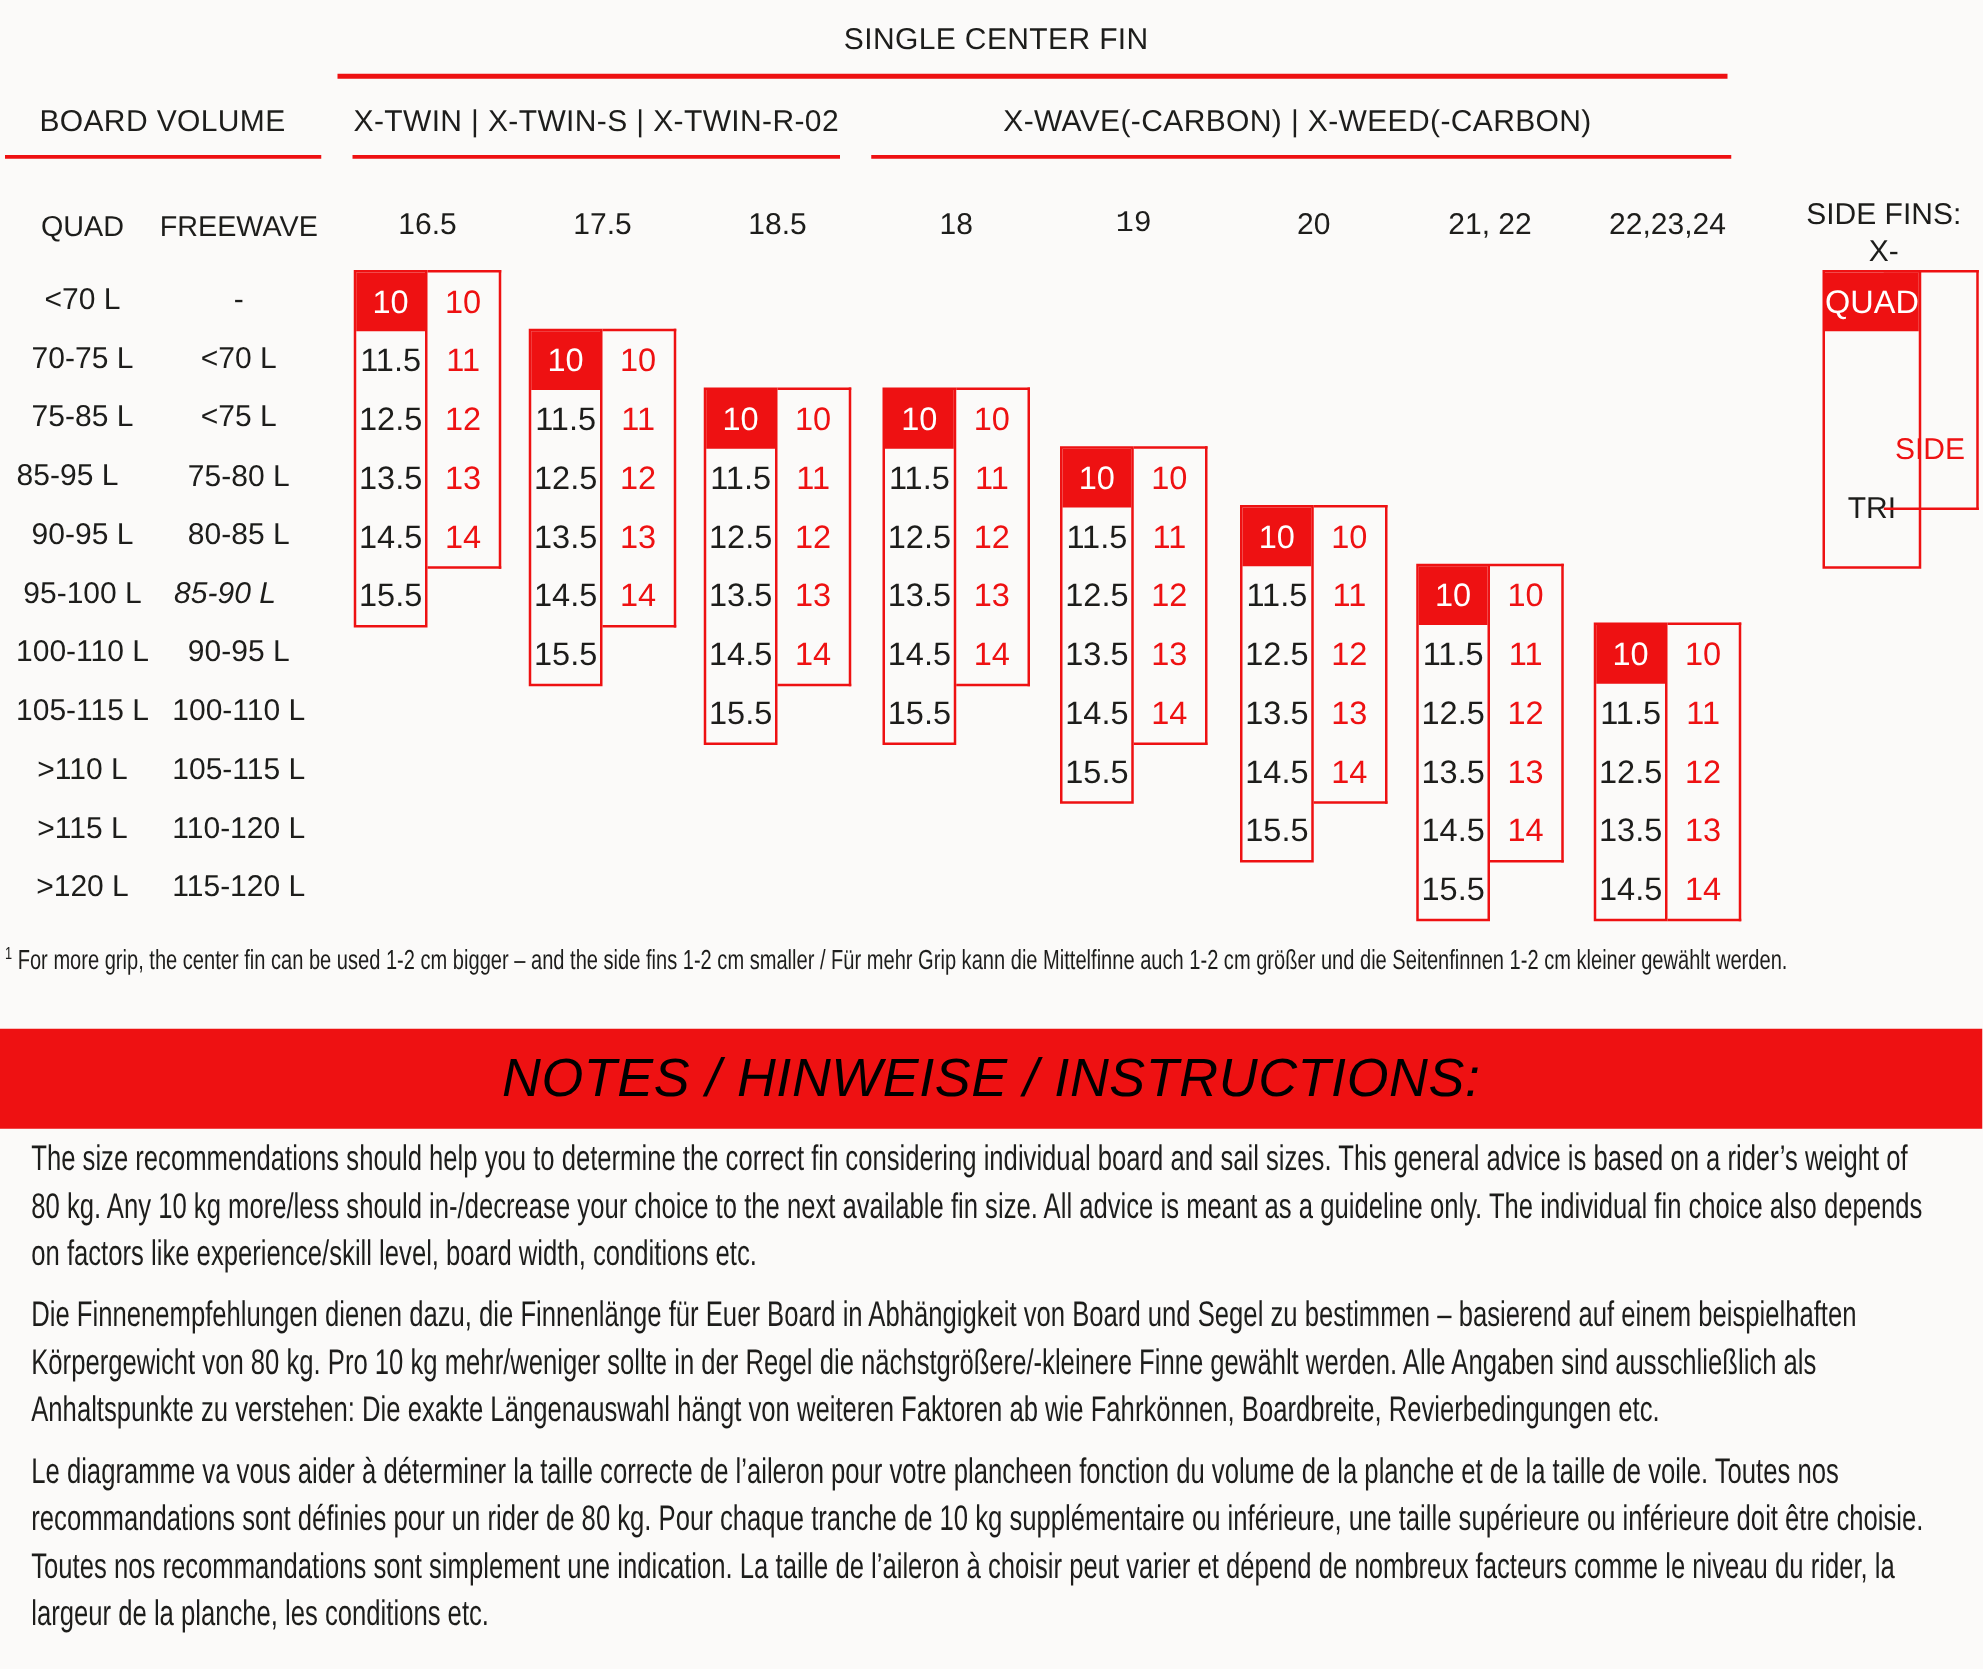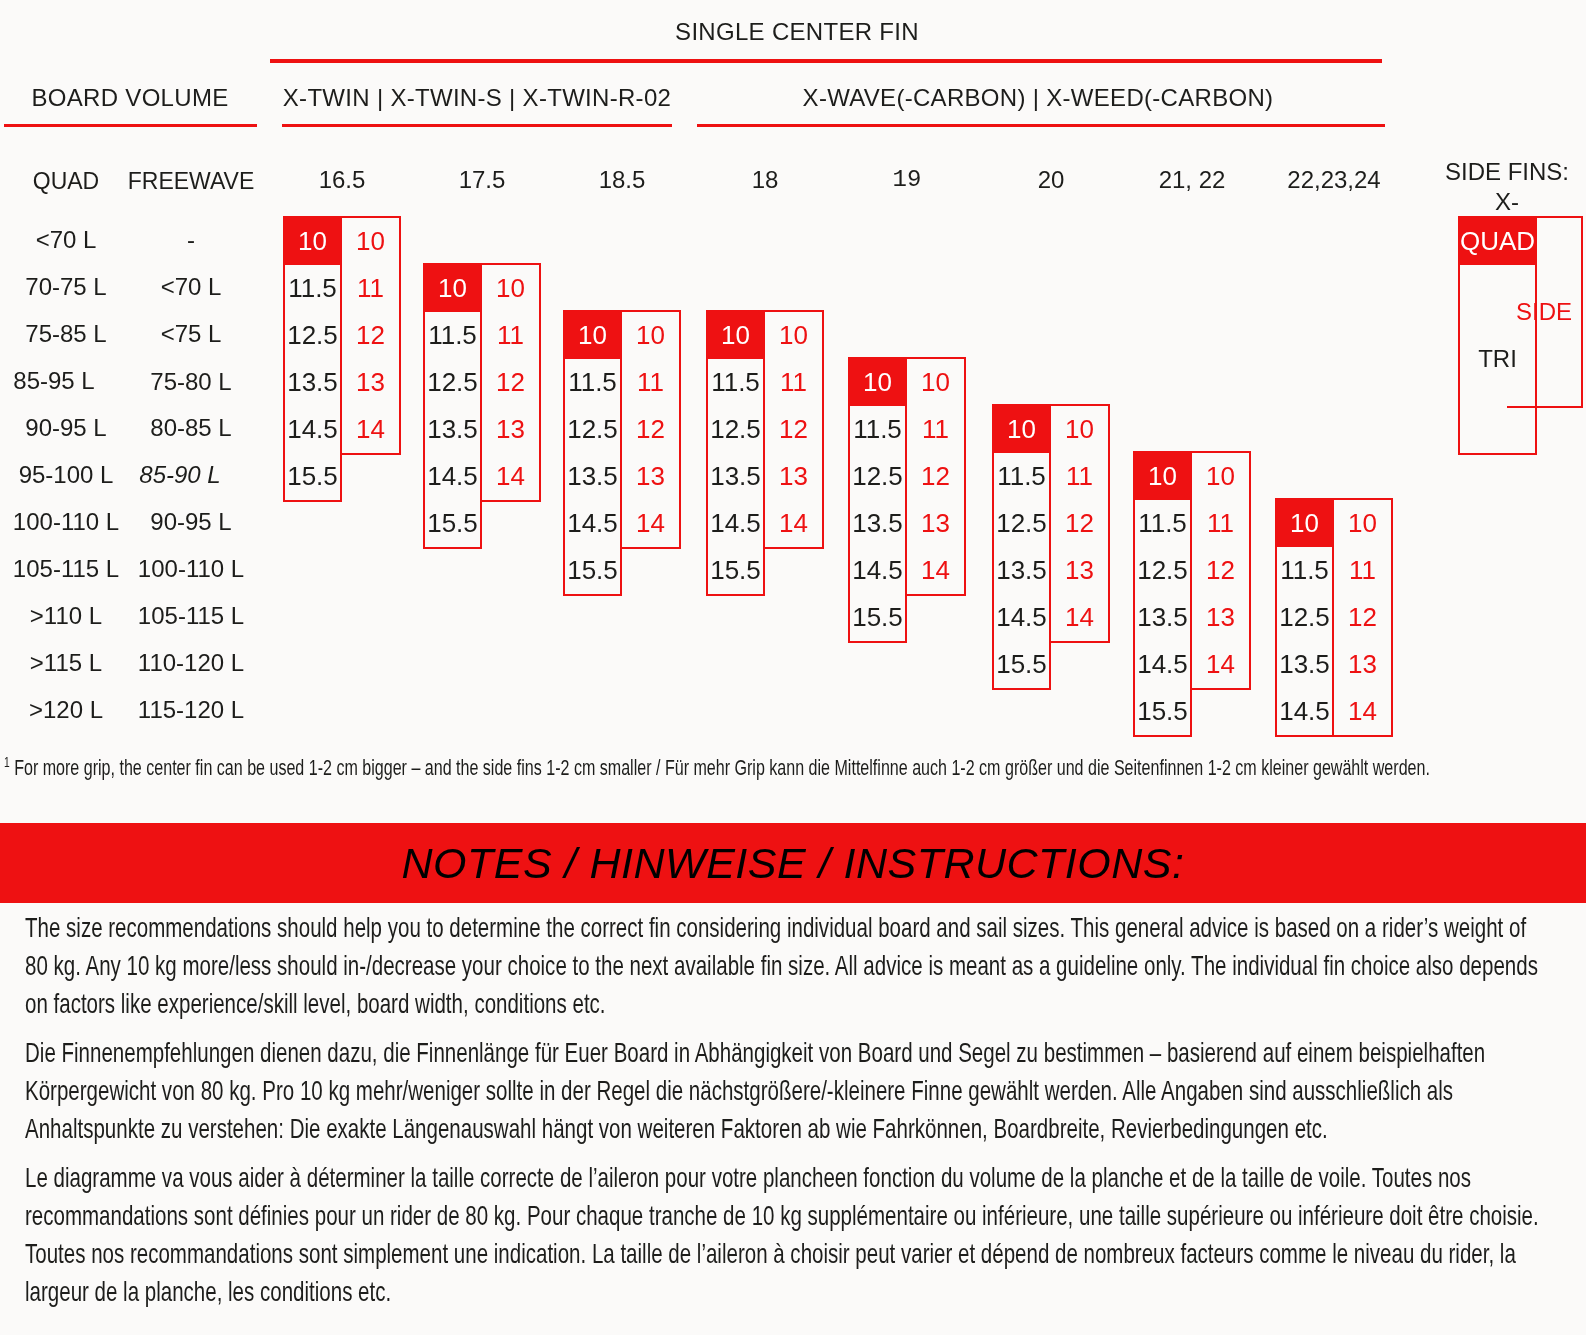--- a/index.html
+++ b/index.html
@@ -19,21 +19,21 @@
   .hline{position:absolute;background:var(--red);}
   .hdr{font-size:24px;letter-spacing:.3px;}
   .sail-label{position:absolute;font-size:24px;transform:translateX(-50%);white-space:nowrap;}
   .vol{position:absolute;font-size:24px;line-height:47px;transform:translateX(-50%);white-space:nowrap;}
   .box{position:absolute;border:2px solid var(--red);box-sizing:border-box;background:transparent;}
   .box.no-left{border-left:none;}
   .cell{height:47px;line-height:47px;text-align:center;font-size:26px;}
   .cell.quad{background:var(--red);color:#ffffff;}
   .cell.tri{color:var(--ink);}
   .cell.side{color:var(--red);}
-  .legend-body{display:flex;align-items:center;justify-content:center;font-size:24px;}
+  .legend-body{display:flex;align-items:center;justify-content:center;font-size:24px;margin-top:48px;}
   .footnote{
     position:absolute;left:4px;top:754px;width:2200px;
     transform:scaleX(.73);transform-origin:left top;
     font-size:22px;white-space:nowrap;color:var(--ink);
   }
   .footnote sup{font-size:14px;}
   .banner{
     position:absolute;left:0;top:823px;width:1586px;height:80px;
     background:var(--red);display:flex;align-items:center;justify-content:center;
   }

